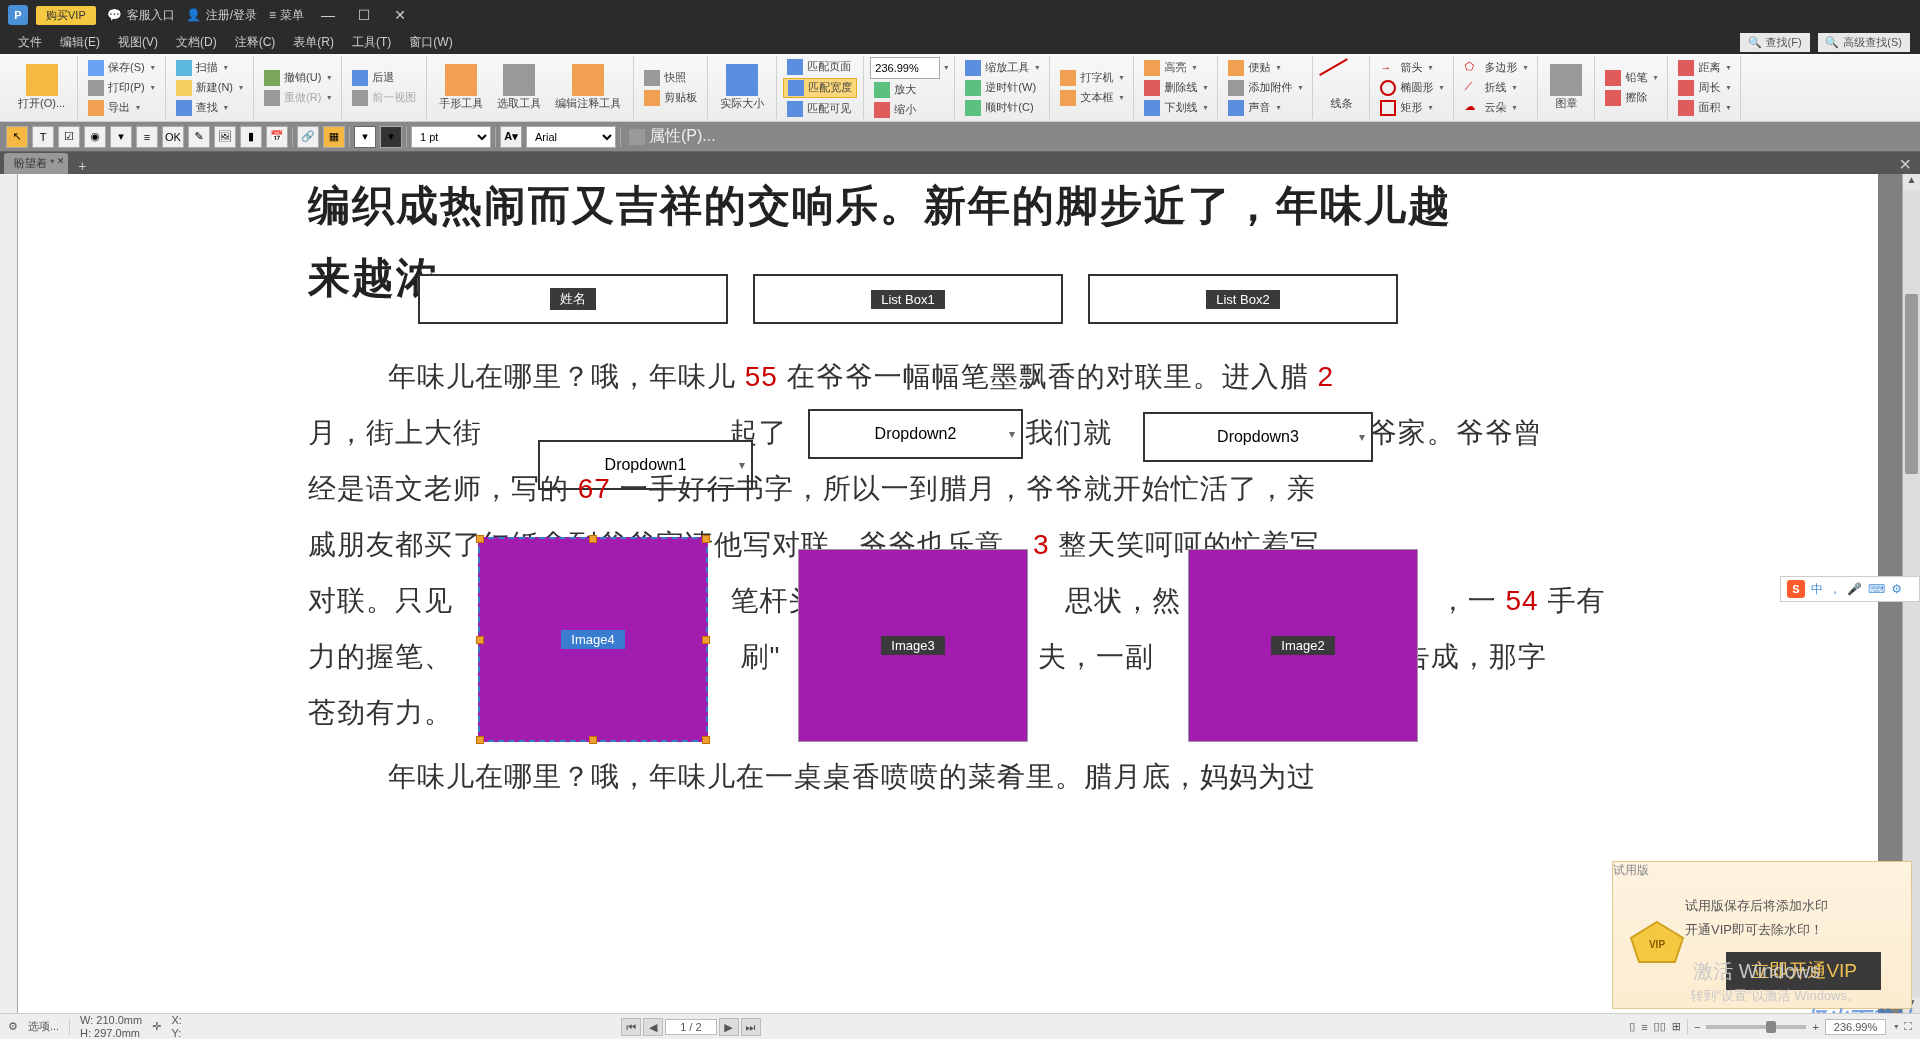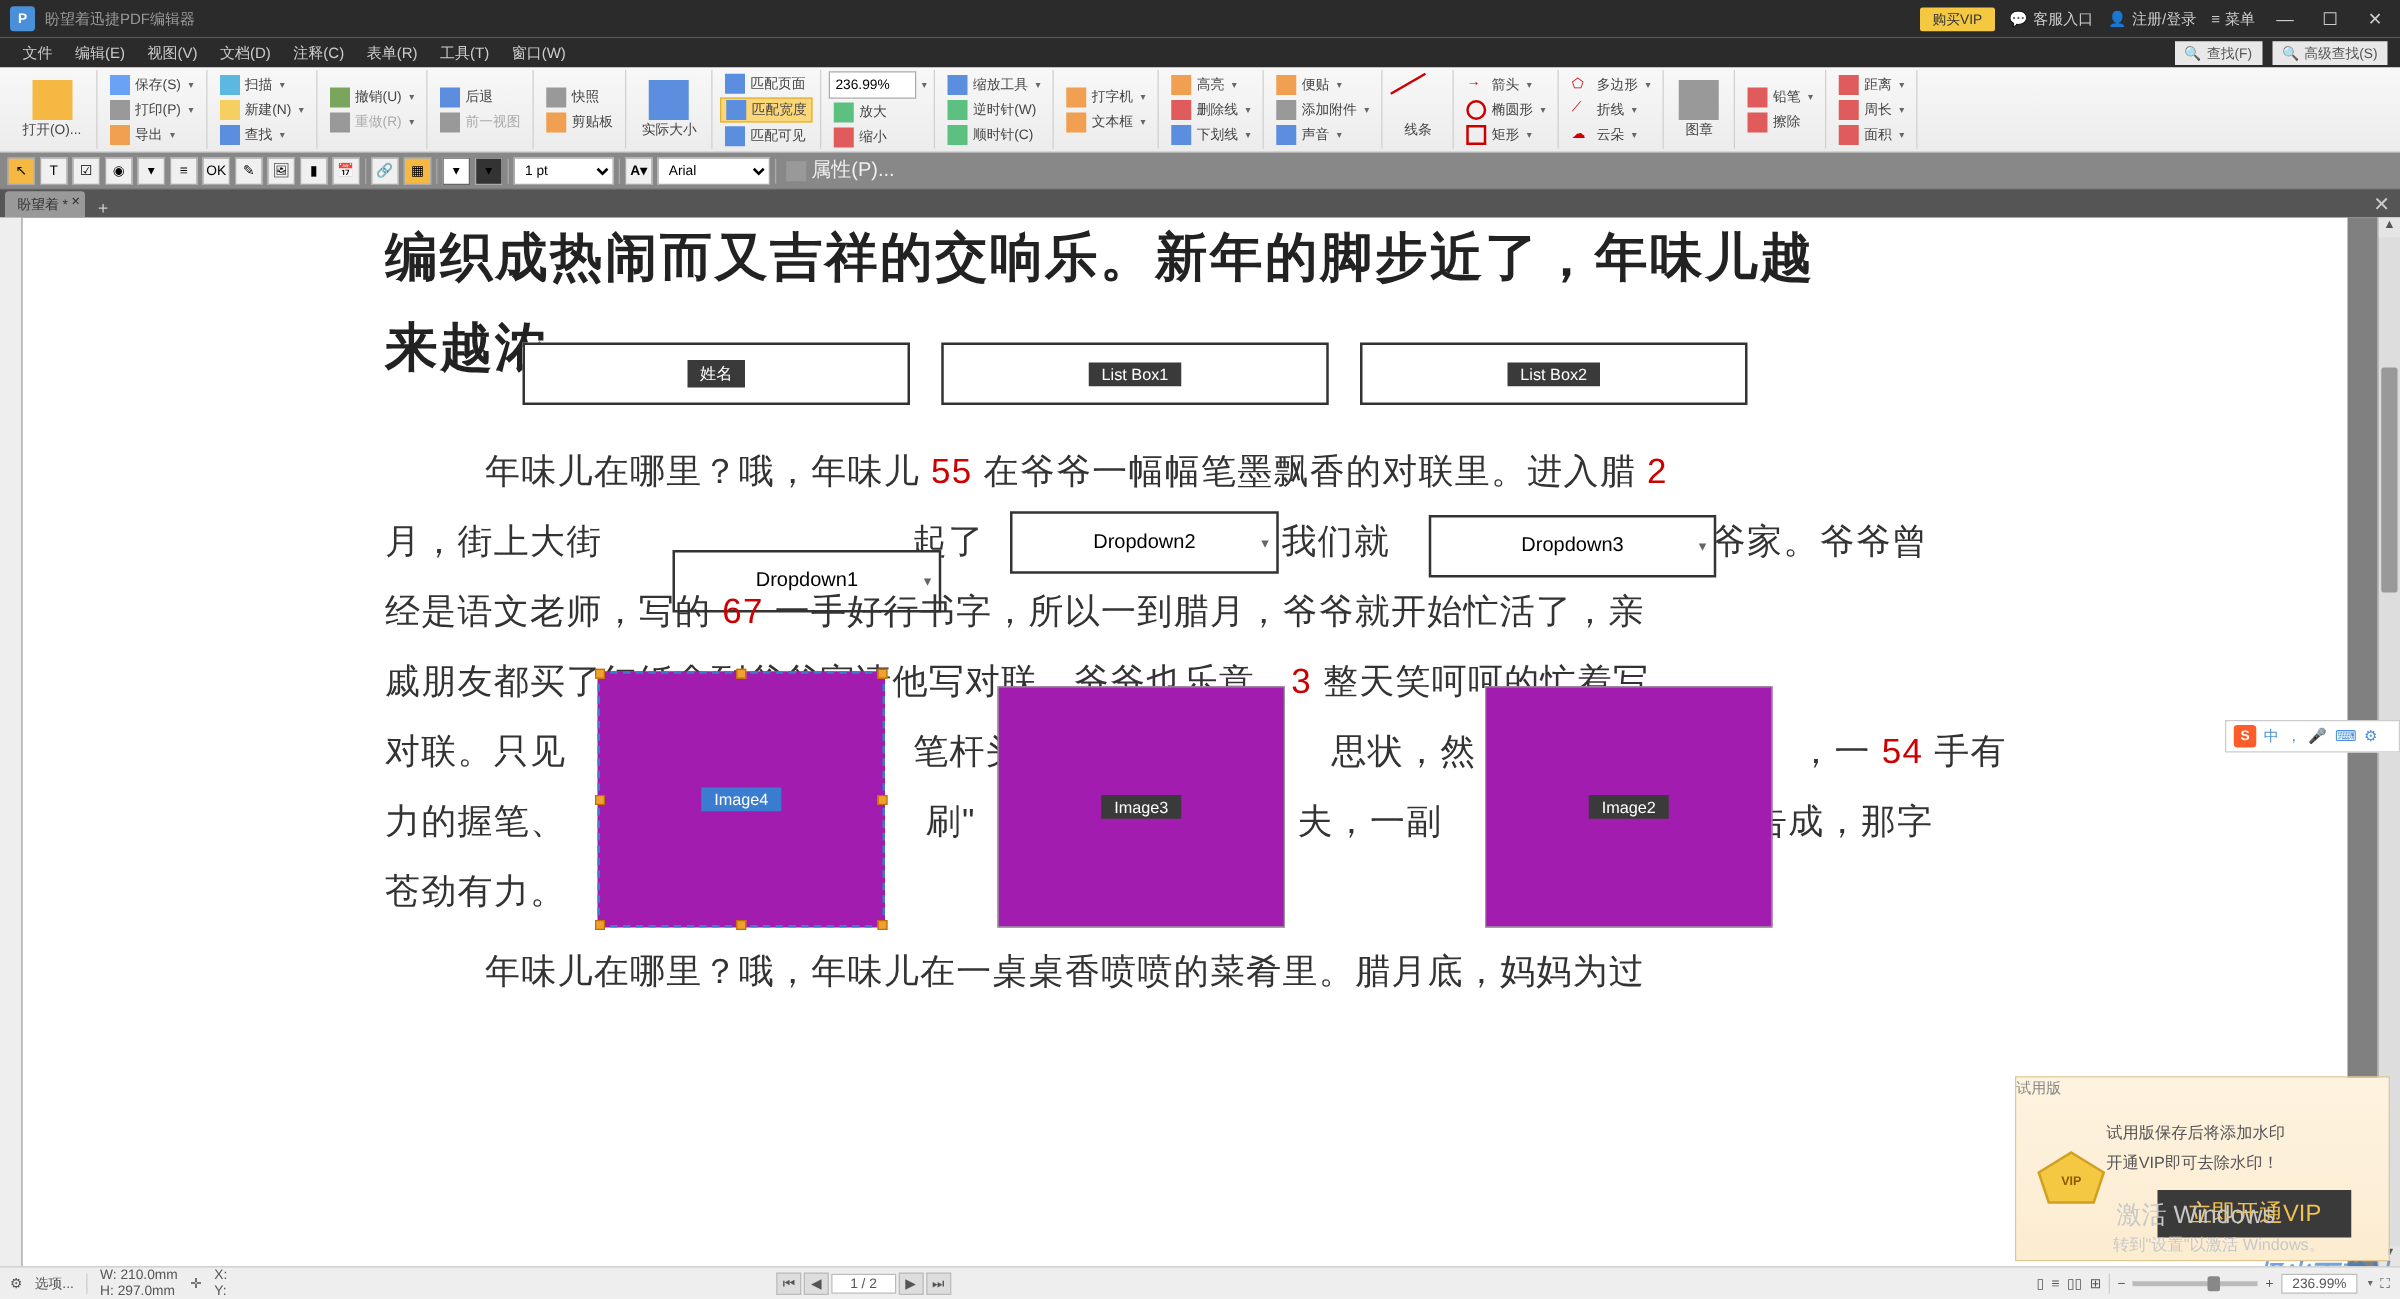--- a/index.html
+++ b/index.html
@@ -95,21 +95,20 @@
 .i-open { background: #f5b843; } .i-save { background: #6aa3f5; }
 .i-scan { background: #5cb8e0; } .i-new { background: #f5d060; } .i-undo { background: #7aa55c; }
 .i-red { background: #e05c5c; } .i-blue { background: #5c8ee0; } .i-green { background: #5cc080; } .i-orange { background: #f0a050; } .i-gray { background: #999; }
 svg { display: block; }
 </style>
 </head>
 <body>
 
 <div class="titlebar">
   <div class="logo">P</div>
-  <div class="title">盼望着迅捷PDF编辑器</div>
   <div class="right-btns">
     <div class="vip-btn">购买VIP</div>
     <div class="txt-btn">
         <span>💬</span>
         <span>客服入口</span>
       </div>
     <div class="txt-btn">
         <span>👤</span>
         <span>注册/登录</span>
       </div>
@@ -192,20 +191,34 @@
       </div>
   </div>
   <div class="rgroup">
     <div class="rbtn">
         <span class="ricon i-blue"></span>
         <span>后退</span>
       </div>
     <div class="rbtn" style="color:#aaa">
         <span class="ricon i-gray"></span>
         <span>前一视图</span>
+      </div>
+  </div>
+  <div class="rgroup" style="flex-direction:row;align-items:center;">
+    <div class="big-btn">
+        <span class="ricon-lg i-orange"></span>
+        <span>手形工具</span>
+      </div>
+    <div class="big-btn">
+        <span class="ricon-lg i-gray"></span>
+        <span>选取工具</span>
+      </div>
+    <div class="big-btn">
+        <span class="ricon-lg i-orange"></span>
+        <span>编辑注释工具</span>
       </div>
   </div>
   <div class="rgroup">
     <div class="rbtn">
         <span class="ricon i-gray"></span>
         <span>快照</span>
       </div>
     <div class="rbtn">
         <span class="ricon i-orange"></span>
         <span>剪贴板</span>

